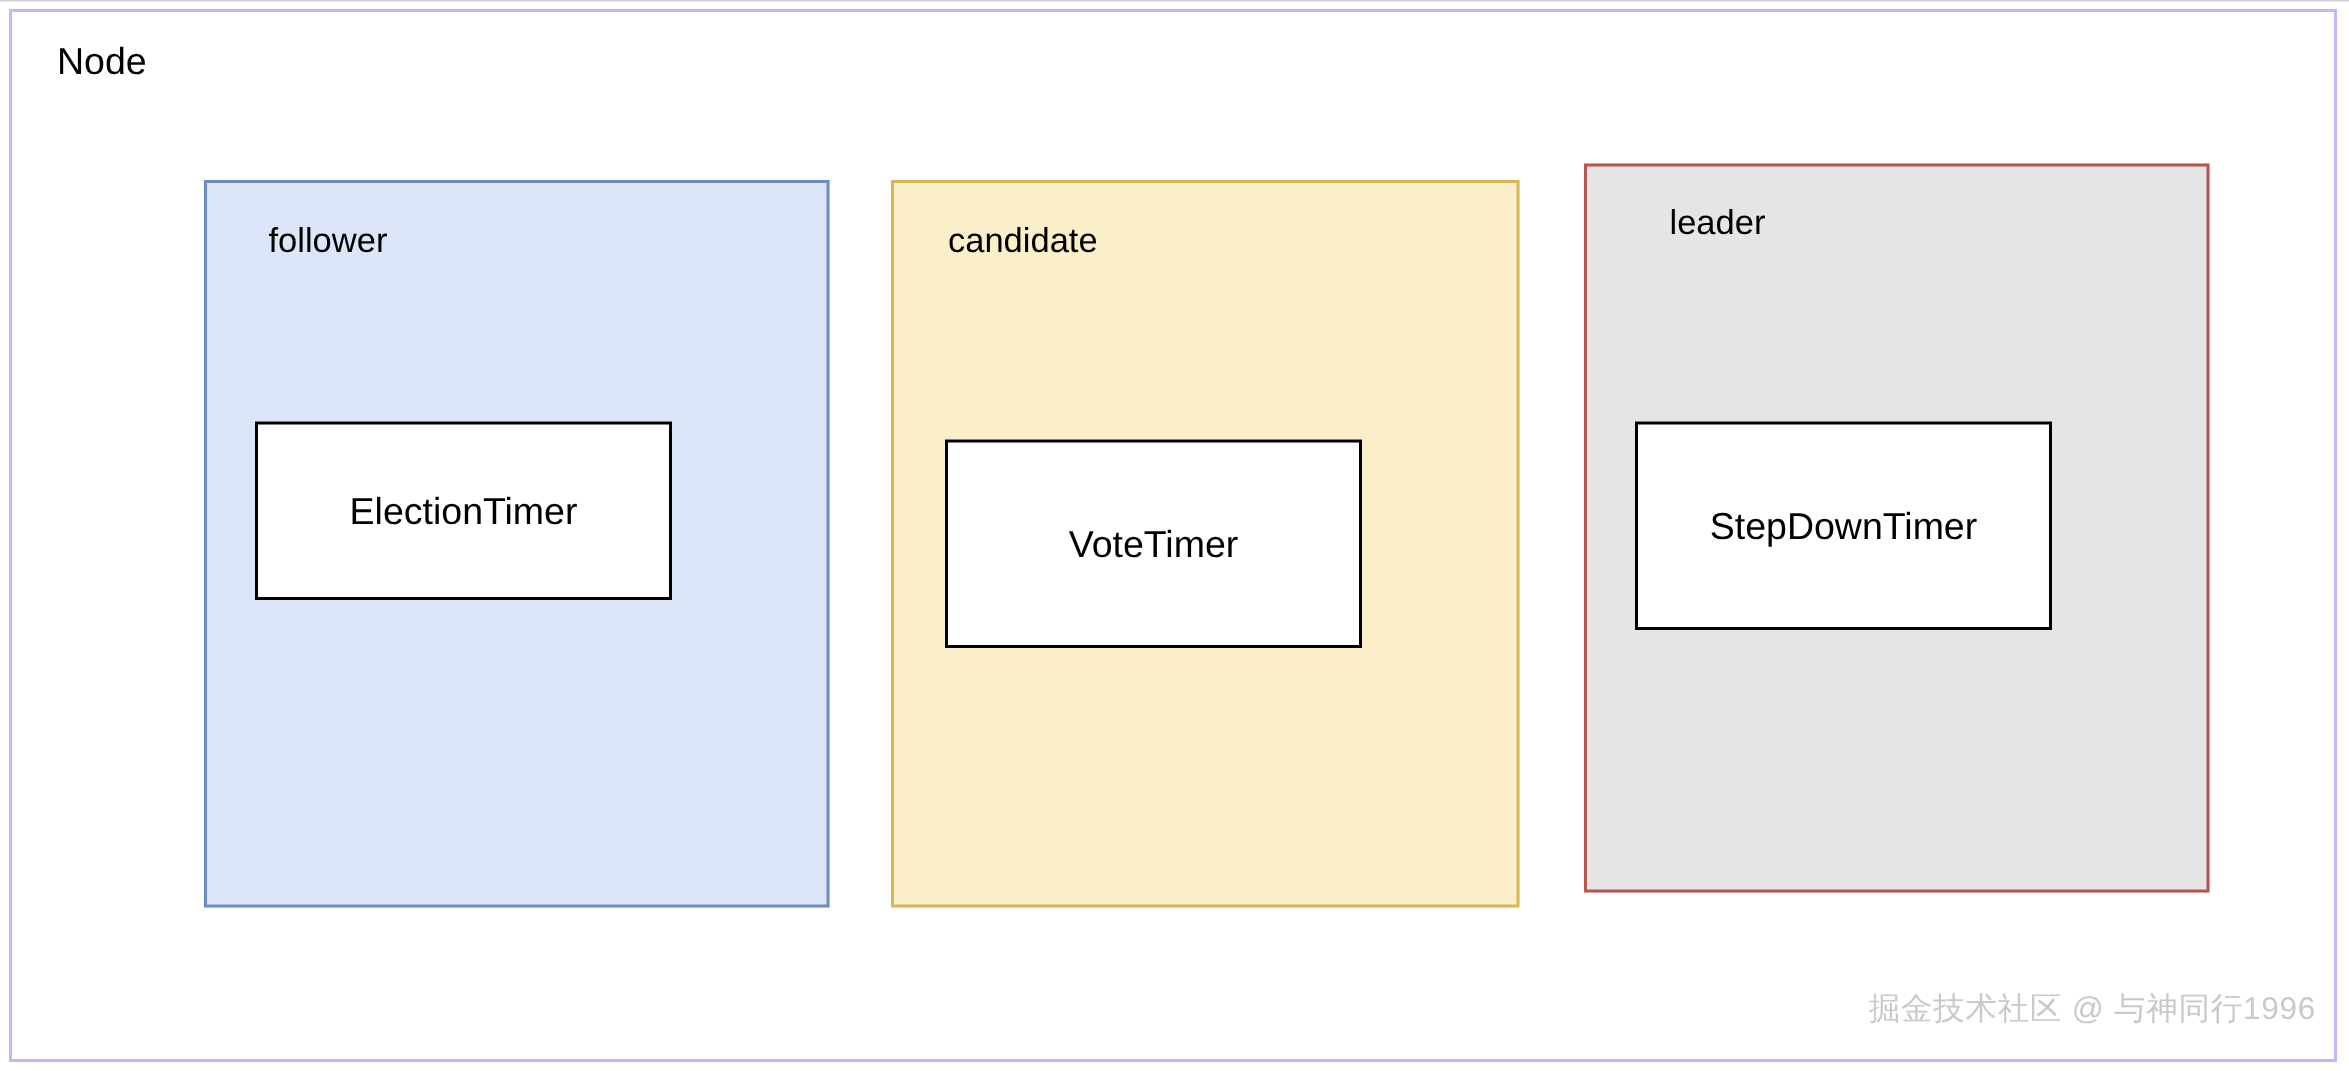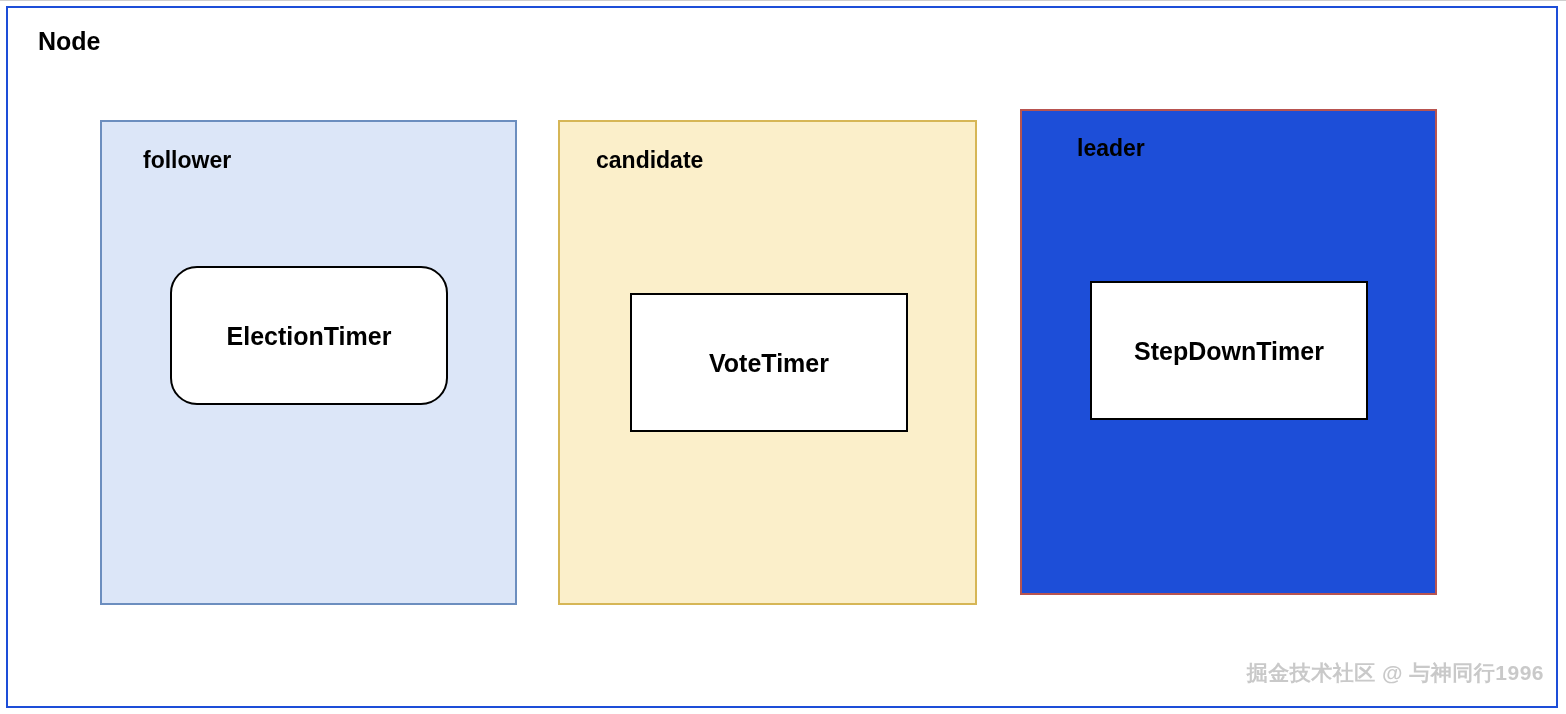--- a/index.html
+++ b/index.html
@@ -24,41 +24,41 @@
   }
 
   
   .node-container {
     position: absolute;
     left: 6px;
     top: 5px;
     width: 1552px;
     height: 702px;
     box-sizing: border-box;
-    border: 2px solid #1d4ed8;
+    border: 2px solid #c4b5fd;
     background: #ffffff;
-    font-weight: bold;
   }
 
   .node-title {
     position: absolute;
     left: 30px;
     top: 18px;
     font-size: 25px;
     line-height: 30px;
     color: #000000;
     white-space: nowrap;
   }
 
   
   .state-box {
     position: absolute;
     box-sizing: border-box;
     border-width: 2px;
     border-style: solid;
+    margin-left: 36px;
   }
 
   .state-label {
     position: absolute;
     font-size: 23px;
     line-height: 28px;
     color: #000000;
     white-space: nowrap;
   }
 
@@ -80,21 +80,21 @@
     background: #fbefca;
     border-color: #d6b656;
   }
   .state-candidate > .state-label { left: 36px; top: 24px; }
 
   .state-leader {
     left: 1012px;
     top: 101px;
     width: 417px;
     height: 486px;
-    background: #1d4ed8;
+    background: #e5e5e5;
     border-color: #b85450;
   }
   .state-leader > .state-label { left: 55px; top: 23px; }
 
   
   .timer-box {
     position: absolute;
     box-sizing: border-box;
     background: #ffffff;
     border: 2px solid #000000;
@@ -103,21 +103,21 @@
     justify-content: center;
   }
 
   .timer-label {
     font-size: 25px;
     line-height: 30px;
     color: #000000;
     white-space: nowrap;
   }
 
-  .timer-election   { left: 162px;  top: 258px; width: 278px; height: 139px; border-radius: 27px; }
+  .timer-election   { left: 162px;  top: 273px; width: 278px; height: 119px; }
   .timer-vote       { left: 622px;  top: 285px; width: 278px; height: 139px; }
   .timer-stepdown   { left: 1082px; top: 273px; width: 278px; height: 139px; }
 
   
   .watermark {
     position: absolute;
     right: 12px;
     bottom: 20px;
     font-size: 21px;
     line-height: 26px;

